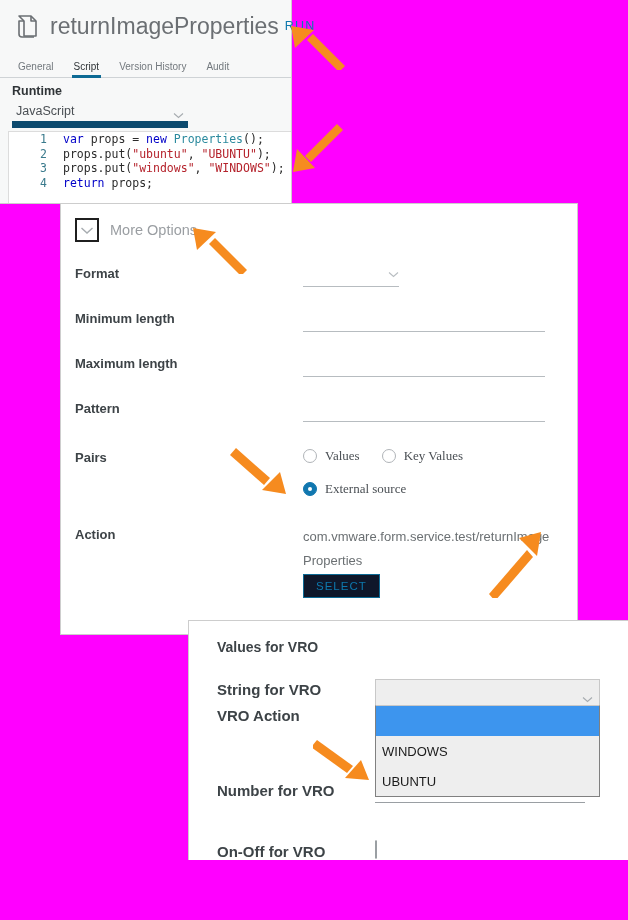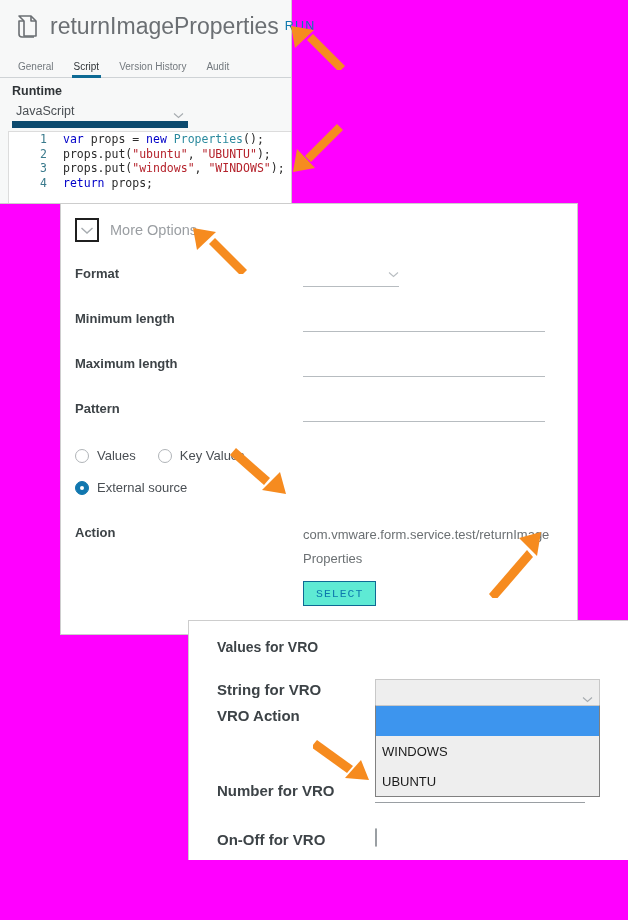--- a/index.html
+++ b/index.html
@@ -50,29 +50,29 @@
   .mo-head{display:flex;align-items:center;padding:14px 0 0 14px;}
   .mo-box{width:24px;height:24px;border:2px solid #1f1f1f;display:flex;align-items:center;justify-content:center;
           box-sizing:border-box;cursor:pointer;}
   .mo-label{font-size:14.5px;color:#9a9ea2;margin-left:11px;}
   .frow{display:flex;align-items:flex-start;padding:0 14px;margin-top:22px;}
   .flabel{width:228px;flex:0 0 228px;font-size:13px;color:#3d4347;font-weight:bold;padding-top:2px;}
   .fctl{flex:1;}
   .uline{border-bottom:1px solid #b7bcc0;height:22px;}
   .uline.short{width:96px;display:flex;align-items:flex-start;justify-content:flex-end;}
   .uline.long{width:242px;}
-  .radio-line{display:flex;align-items:center;gap:8px;}
+  .radio-line{display:flex;align-items:center;gap:8px;font-family:Liberation Serif, serif;}
   .radio{width:14px;height:14px;border-radius:50%;border:1px solid #b0b4b8;box-sizing:border-box;flex:0 0 14px;
          display:inline-block;background:#fff;cursor:pointer;}
   .radio.on{border:1px solid #1177af;background:#1177af;position:relative;}
   .radio.on:after{content:"";position:absolute;left:4px;top:4px;width:4px;height:4px;border-radius:50%;background:#fff;}
   .rlabel{font-size:13px;color:#4a4f54;margin-right:14px;}
   .action-text{font-size:13px;color:#6b7073;line-height:24px;width:250px;}
-  .sel-btn{margin-top:10px;display:inline-block;border:1px solid #0d6a94;color:#0d78ad;background:#5eead4;
-           font-size:11.5px;letter-spacing:1px;padding:5px 12px;cursor:pointer;font-family:Liberation Mono, monospace;}
+  .sel-btn{margin-top:1px;display:inline-block;border:1px solid #0d6a94;color:#0d78ad;background:#0f172a;
+           font-size:11.5px;letter-spacing:1px;padding:5px 12px;cursor:pointer;font-family:Liberation Sans, sans-serif;}
 
   
   #panel-vro{left:188px;top:620px;width:440px;height:240px;border-right:none;border-bottom:none;}
   .vro-title{font-size:14px;color:#3d4347;font-weight:bold;padding:18px 0 0 28px;}
   .vrow{display:flex;align-items:flex-start;padding:0 28px;margin-top:24px;}
   .vlabel{width:158px;flex:0 0 158px;font-size:15px;color:#3d4347;font-weight:bold;padding-top:2px;}
   .vctl{flex:1;position:relative;}
   .sel-closed{height:26px;background:#eeeeee;border:1px solid #c8c8c8;border-bottom:none;box-sizing:border-box;
               display:flex;align-items:center;justify-content:flex-end;padding-right:6px;cursor:pointer;}
   .sel-list{border:1px solid #808080;border-top:1px solid #c8c8c8;background:#eeeeee;box-sizing:border-box;}
@@ -181,20 +181,21 @@
   </div>
 
   <div class="frow">
     <div class="flabel">Pattern</div>
     <div class="fctl">
         <div class="uline long"></div>
       </div>
   </div>
 
   <div class="frow" style="margin-top:26px;">
+    <div class="flabel">Pairs</div>
     <div class="fctl">
       <div class="radio-line">
         <span class="radio"></span>
         <span class="rlabel">Values</span>
         <span class="radio"></span>
         <span class="rlabel">Key Values</span>
       </div>
       <div class="radio-line" style="margin-top:17px;">
         <span class="radio on"></span>
         <span class="rlabel">External source</span>
@@ -238,21 +239,21 @@
     <div class="vctl"></div>
   </div>
 
   <div class="vrow" style="margin-top:56px;">
     <div class="vlabel">Number for VRO</div>
     <div class="vctl">
         <div class="uline-vro"></div>
       </div>
   </div>
 
-  <div class="vrow" style="margin-top:26px;">
+  <div class="vrow" style="margin-top:38px;">
     <div class="vlabel">On-Off for VRO</div>
     <div class="vctl"><span class="cbox"></span></div>
   </div>
 </div>
 
 <svg class="arrow" style="left:283px;top:20px;" width="70" height="50" viewBox="0 0 70 50">
   <g fill="#F68B1F">
       <path d="M62 46 L30 14 L24 20 L56 52 Z"></path>
       <path d="M8 6 L31 10 L12 28 Z"></path>
     </g>

